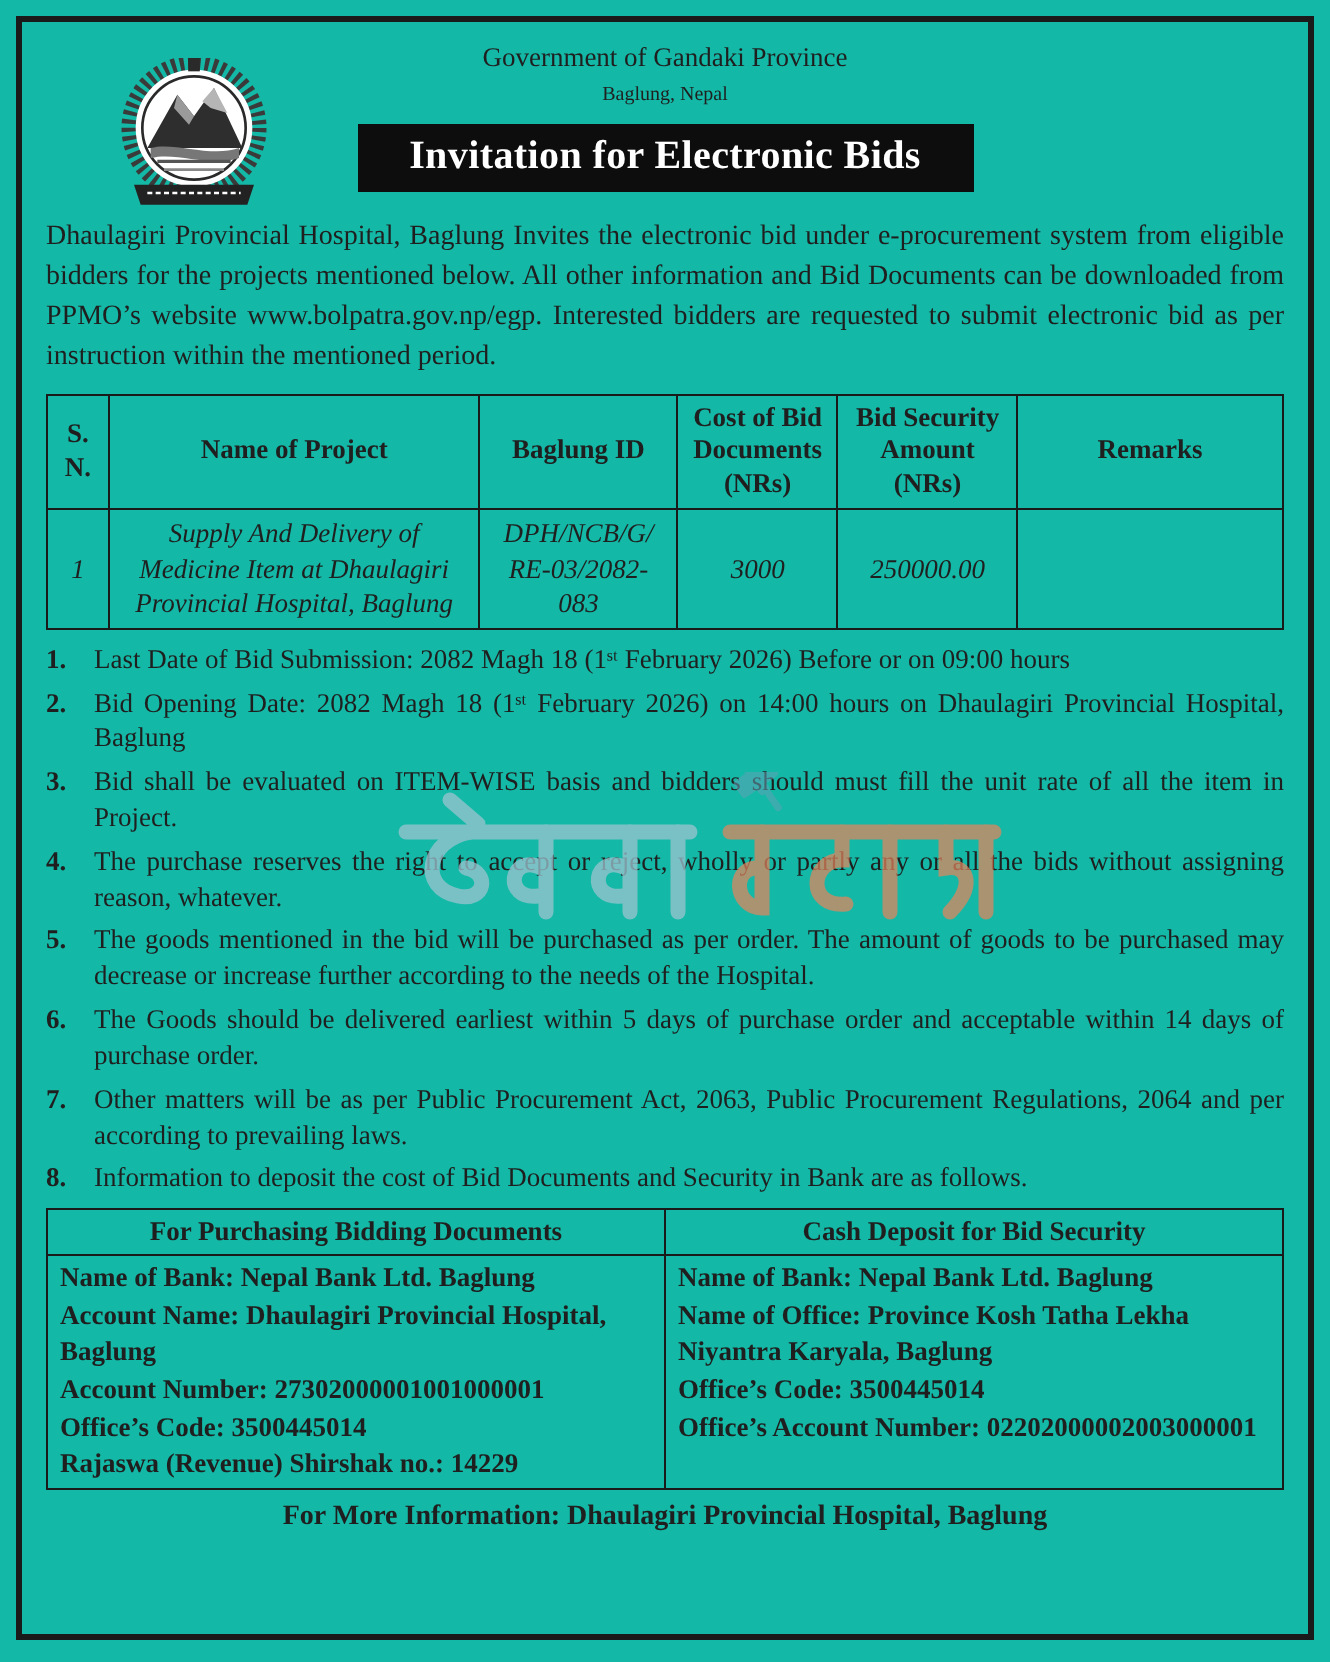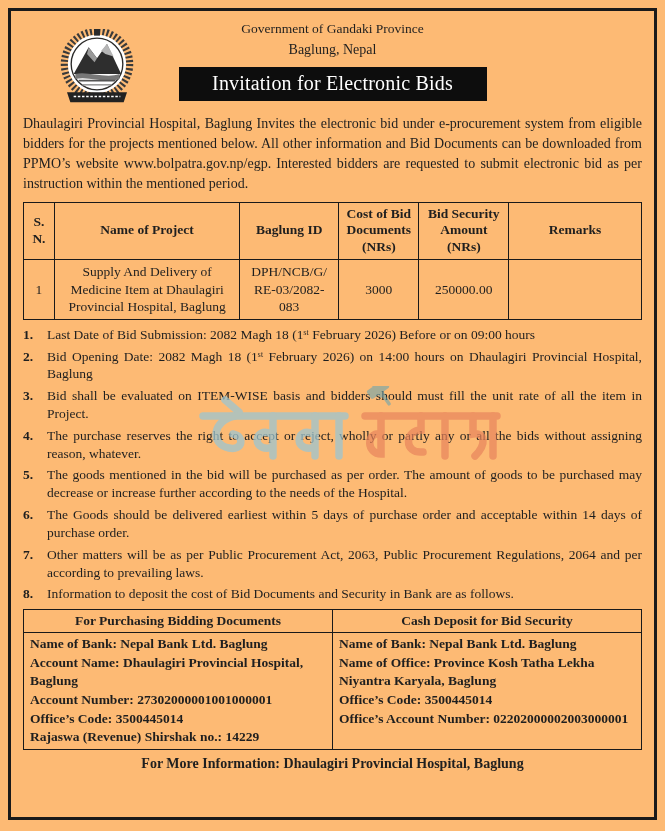--- a/index.html
+++ b/index.html
@@ -1,52 +1,52 @@
 <!DOCTYPE html>
 <html><head>
 <meta charset="utf-8">
 <style>
   html,body{margin:0;padding:0;background:#e8e8e8;}
   .page{
-    width:665px;height:831px;background:#fdba74;position:relative;
+    width:665px;height:831px;background:#14b8a6;position:relative;
     font-family:"Liberation Serif","DejaVu Serif",serif;color:#1f1f1f;
     overflow:hidden;margin:0 auto;
   }
   .frame{
     position:absolute;left:8px;top:8px;right:8px;bottom:11px;
     border:3px solid #1a1a1a;box-sizing:border-box;
     padding:4px 12px 0 12px;background:transparent;
   }
   
   .header{position:relative;text-align:center;}
   .emblem{position:absolute;left:32px;top:8px;width:84px;height:80px;}
   .h-govt{font-size:13.5px;margin-top:6px;}
   .h-ministry{font-size:15px;font-weight:bold;margin-top:1px;}
   .h-hospital{font-size:23px;font-weight:bold;margin-top:3px;}
-  .h-location{font-size:14px;margin-top:5px;}
+  .h-location{font-size:10px;margin-top:5px;}
   .banner{
     display:block;width:308px;margin:9px auto 7px auto;
-    background:#0d0d0d;color:#ffffff;font-size:20px;font-weight:normal;
+    background:#0d0d0d;color:#ffffff;font-size:20px;font-weight:bold;
     padding:5px 0 6px 0;letter-spacing:.2px;
   }
   .pub-date{font-size:13.5px;margin-bottom:4px;}
   
   .intro{
     font-size:14px;line-height:1.42;text-align:justify;margin-top:13px;
   }
   
   table.ptable{
     width:100%;border-collapse:collapse;margin-top:8px;table-layout:fixed;
   }
   table.ptable th,table.ptable td{
     border:1.6px solid #1a1a1a;text-align:center;vertical-align:middle;
     font-size:13.5px;padding:3px 4px;box-sizing:border-box;
   }
   table.ptable th{font-weight:bold;line-height:1.25;}
-  table.ptable td{line-height:1.3;white-space:pre-line;}
+  table.ptable td{line-height:1.3;white-space:pre-line;font-style:italic;}
   .col-sn{width:5%;}.col-name{width:30%;}.col-cid{width:16%;}
   .col-cost{width:13%;}.col-sec{width:14.5%;}.col-rem{width:21.5%;}
   
   .conditions{margin-top:6px;}
   .cond-item{display:flex;margin-bottom:4px;}
   .cond-num{flex:0 0 24px;font-weight:bold;font-size:13.5px;line-height:1.32;}
   .cond-text{flex:1;font-size:13.5px;line-height:1.32;text-align:justify;}
   
   table.btable{
     width:100%;border-collapse:collapse;margin-top:6px;table-layout:fixed;

